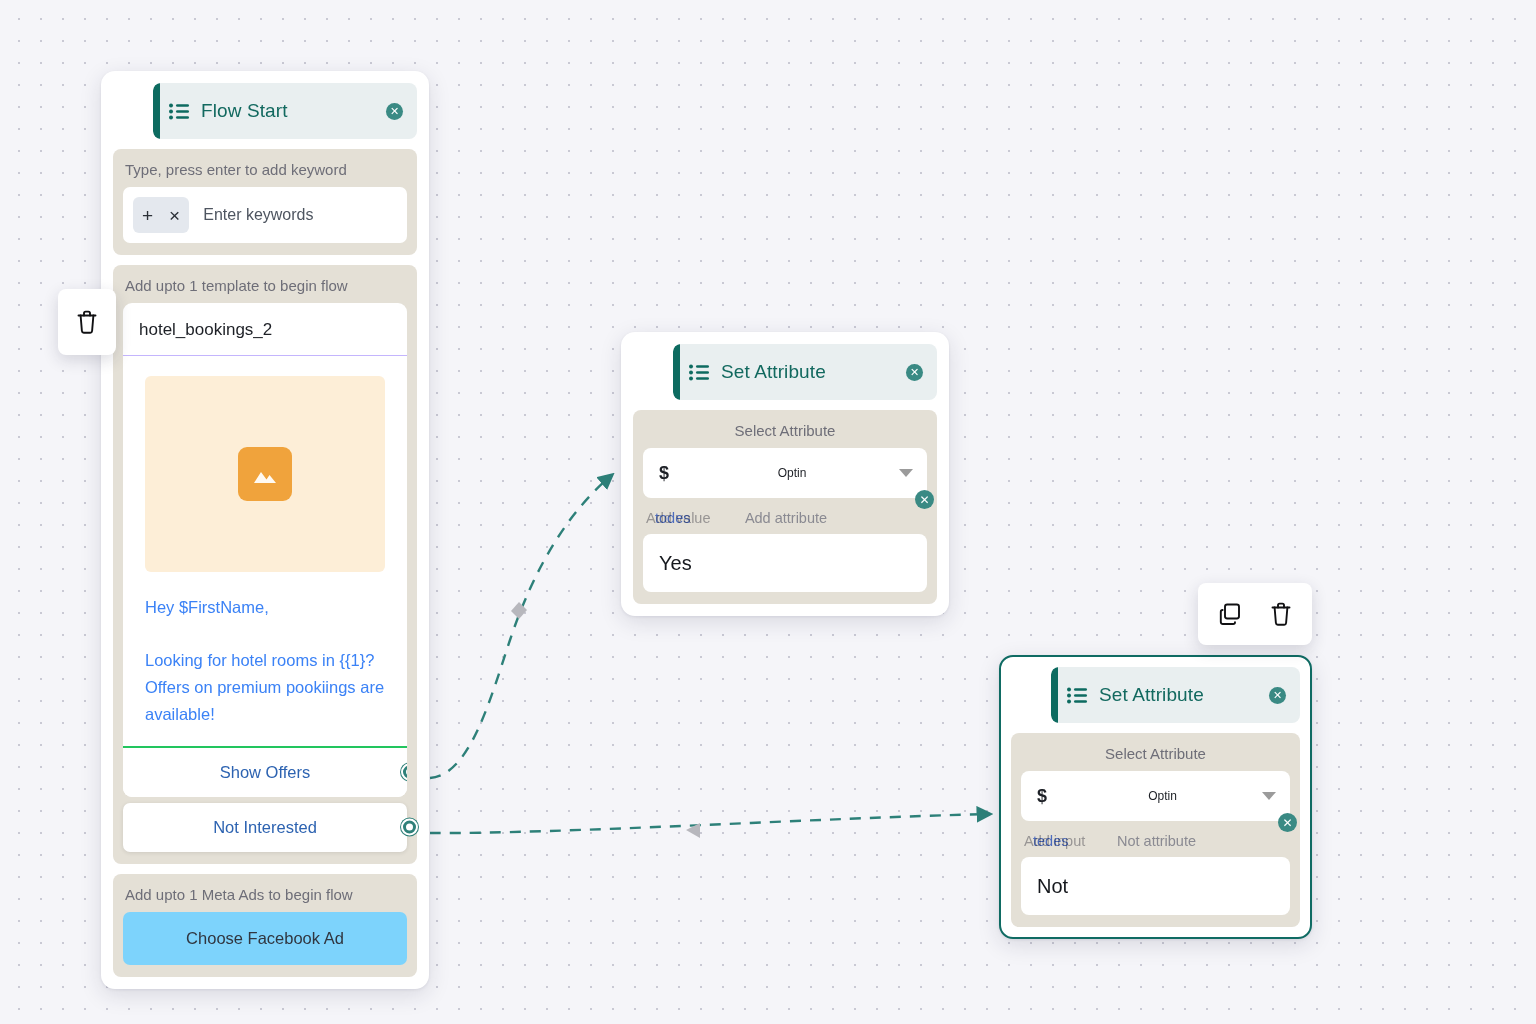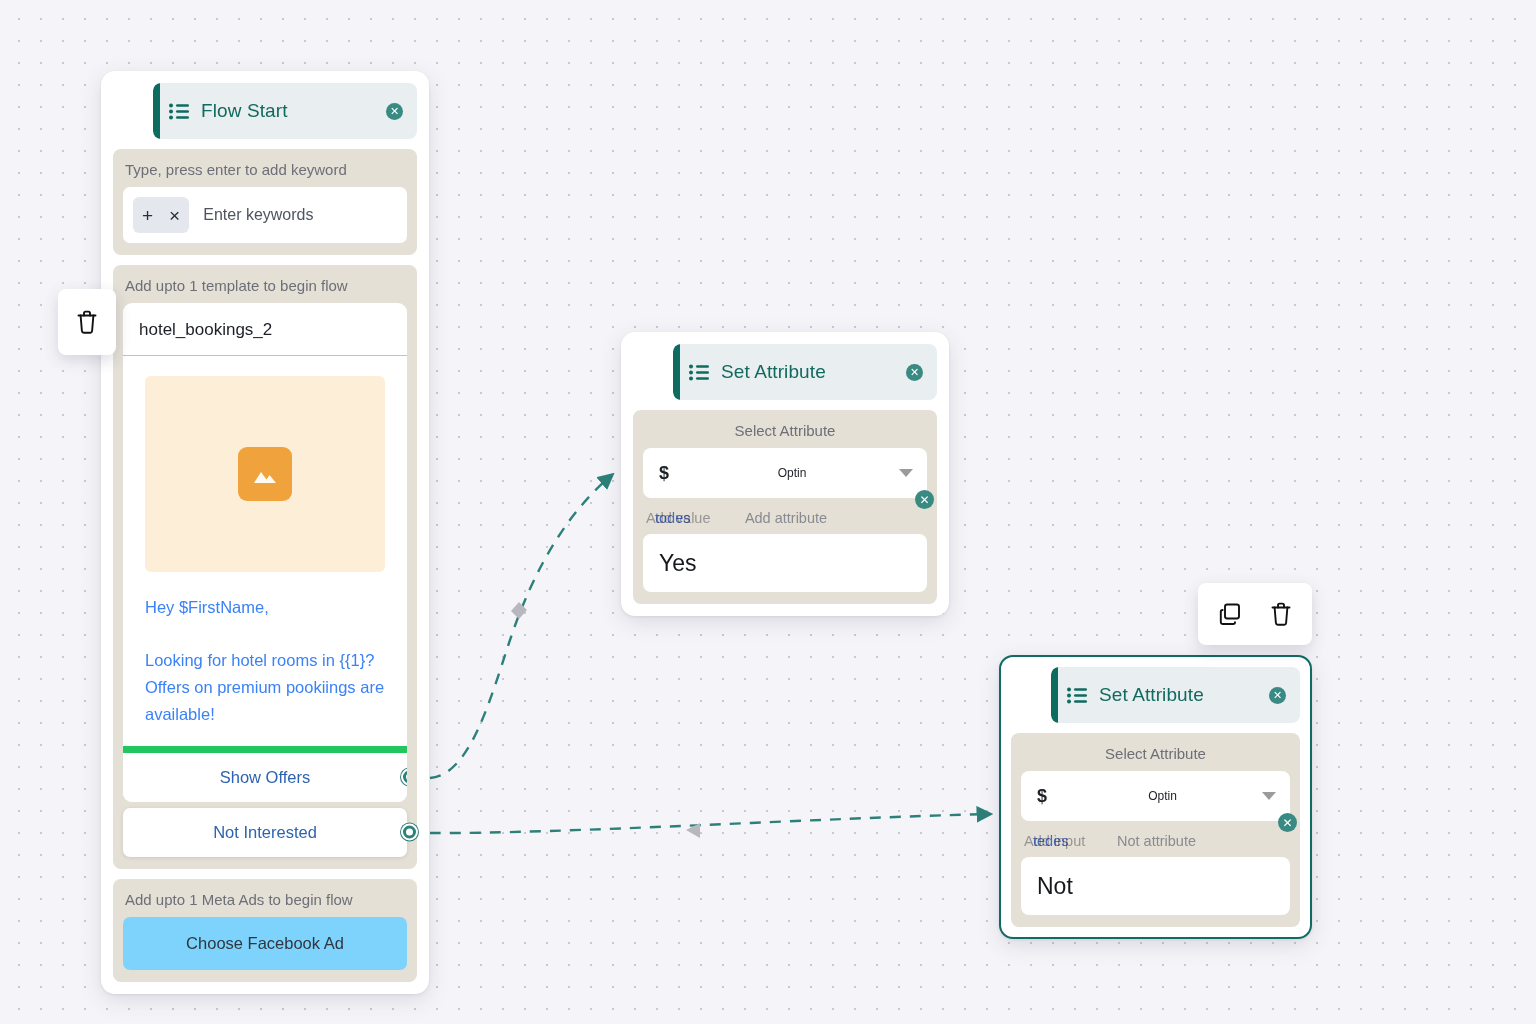--- a/index.html
+++ b/index.html
@@ -137,21 +137,21 @@
     display:flex; align-items:center; justify-content:center;
   }
   .tpl-body {
     padding: 22px 22px 18px 22px;
     font-size: 16.5px;
     line-height: 1.62;
     color: #3b82f6;
     white-space: pre-wrap;
   }
   .tpl-btn {
-    border-top: 7px solid #22c55e;
+    border-top: 2px solid #22c55e;
     text-align: center;
     font-size: 16.5px;
     color: #2d63b1;
     padding: 15px 0;
     position: relative;
     background:#fff;
     cursor: pointer;
   }
   .tpl-btn.detached {
     border-top: none;
@@ -232,21 +232,21 @@
     opacity: .75;
     mix-blend-mode: multiply;
   }
   .value-box {
     background: #fff;
     border-radius: 8px;
     min-height: 58px;
     display: flex;
     align-items: center;
     padding: 0 16px;
-    font-size: 23px;
+    font-size: 20px;
     color: #15181d;
   }
   .attr-close {
     position: absolute;
     right: -7px;
     top: -8px;
     width: 19px; height: 19px;
     border-radius: 50%;
     background: #3a8a84;
     color:#fff;

